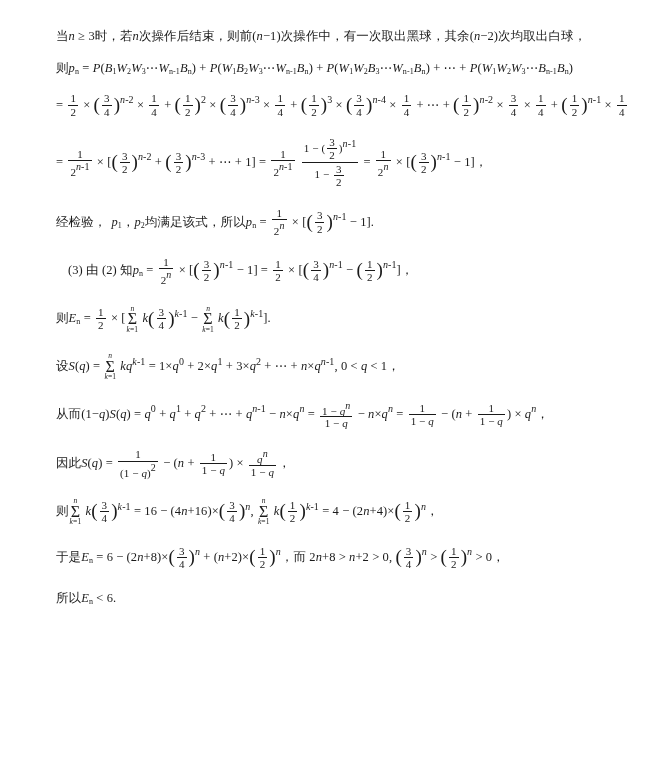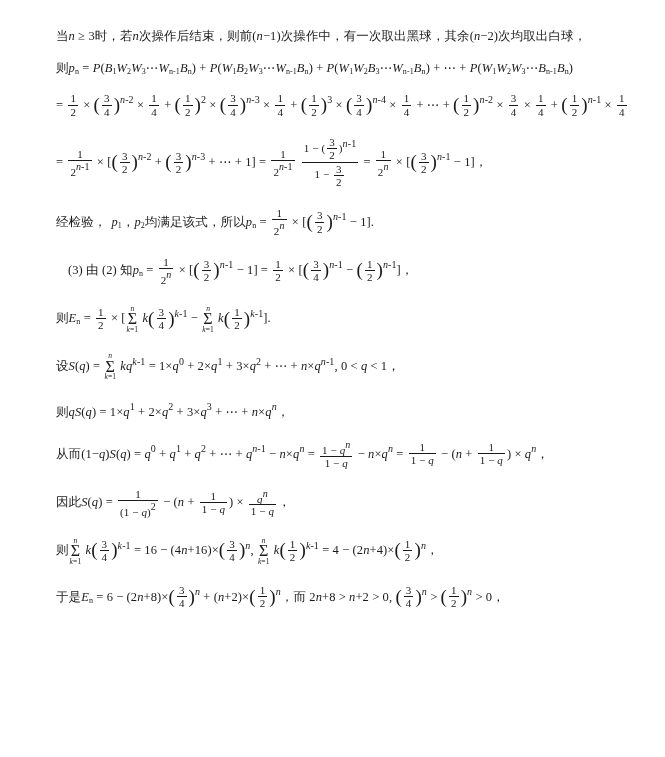--- a/index.html
+++ b/index.html
@@ -123,35 +123,35 @@
     </div>
 
     <div class="line tall">
       则<i>E</i><sub>n</sub> = <span class="frac"><span class="num">1</span><span class="den">2</span></span> × [<span class="sum"><span class="sup-l"><i>n</i></span><span class="sig">Σ</span><span class="sub-l"><i>k</i>=1</span></span> <i>k</i><span class="paren-big">(</span><span class="frac"><span class="num">3</span><span class="den">4</span></span><span class="paren-big">)</span><sup><i>k</i>-1</sup> − <span class="sum"><span class="sup-l"><i>n</i></span><span class="sig">Σ</span><span class="sub-l"><i>k</i>=1</span></span> <i>k</i><span class="paren-big">(</span><span class="frac"><span class="num">1</span><span class="den">2</span></span><span class="paren-big">)</span><sup><i>k</i>-1</sup>].
     </div>
 
     <div class="line tall">
       设<i>S</i>(<i>q</i>) = <span class="sum"><span class="sup-l"><i>n</i></span><span class="sig">Σ</span><span class="sub-l"><i>k</i>=1</span></span> <i>kq</i><sup><i>k</i>-1</sup> = 1×<i>q</i><sup>0</sup> + 2×<i>q</i><sup>1</sup> + 3×<i>q</i><sup>2</sup> + ⋯ + <i>n</i>×<i>q</i><sup><i>n</i>-1</sup>, 0 &lt; <i>q</i> &lt; 1，
     </div>
 
-    <div class="line tall">
-      则<i>qS</i>(<i>q</i>) = 1×<i>q</i><sup>1</sup> + 2×<i>q</i><sup>2</sup> + 3×<i>q</i><sup>3</sup> + ⋯ + <i>n</i>×<i>q</i><sup><i>n</i></sup>，
-    </div>
 
     <div class="line tall">
       从而(1−<i>q</i>)<i>S</i>(<i>q</i>) = <i>q</i><sup>0</sup> + <i>q</i><sup>1</sup> + <i>q</i><sup>2</sup> + ⋯ + <i>q</i><sup><i>n</i>-1</sup> − <i>n</i>×<i>q</i><sup><i>n</i></sup> = <span class="frac"><span class="num">1 − <i>q</i><sup><i>n</i></sup></span><span class="den">1 − <i>q</i></span></span> − <i>n</i>×<i>q</i><sup><i>n</i></sup> = <span class="frac"><span class="num">1</span><span class="den">1 − <i>q</i></span></span> − (<i>n</i> + <span class="frac"><span class="num">1</span><span class="den">1 − <i>q</i></span></span>) × <i>q</i><sup><i>n</i></sup>，
     </div>
 
     <div class="line tall">
       因此<i>S</i>(<i>q</i>) = <span class="frac"><span class="num">1</span><span class="den">(1 − <i>q</i>)<sup>2</sup></span></span> − (<i>n</i> + <span class="frac"><span class="num">1</span><span class="den">1 − <i>q</i></span></span>) × <span class="frac"><span class="num"><i>q</i><sup><i>n</i></sup></span><span class="den">1 − <i>q</i></span></span>，
     </div>
 
     <div class="line tall">
       则<span class="sum"><span class="sup-l"><i>n</i></span><span class="sig">Σ</span><span class="sub-l"><i>k</i>=1</span></span> <i>k</i><span class="paren-big">(</span><span class="frac"><span class="num">3</span><span class="den">4</span></span><span class="paren-big">)</span><sup><i>k</i>-1</sup> = 16 − (4<i>n</i>+16)×<span class="paren-big">(</span><span class="frac"><span class="num">3</span><span class="den">4</span></span><span class="paren-big">)</span><sup><i>n</i></sup>, <span class="sum"><span class="sup-l"><i>n</i></span><span class="sig">Σ</span><span class="sub-l"><i>k</i>=1</span></span> <i>k</i><span class="paren-big">(</span><span class="frac"><span class="num">1</span><span class="den">2</span></span><span class="paren-big">)</span><sup><i>k</i>-1</sup> = 4 − (2<i>n</i>+4)×<span class="paren-big">(</span><span class="frac"><span class="num">1</span><span class="den">2</span></span><span class="paren-big">)</span><sup><i>n</i></sup>，
     </div>
 
     <div class="line tall">
       于是<i>E</i><sub>n</sub> = 6 − (2<i>n</i>+8)×<span class="paren-big">(</span><span class="frac"><span class="num">3</span><span class="den">4</span></span><span class="paren-big">)</span><sup><i>n</i></sup> + (<i>n</i>+2)×<span class="paren-big">(</span><span class="frac"><span class="num">1</span><span class="den">2</span></span><span class="paren-big">)</span><sup><i>n</i></sup>，而 2<i>n</i>+8 &gt; <i>n</i>+2 &gt; 0, <span class="paren-big">(</span><span class="frac"><span class="num">3</span><span class="den">4</span></span><span class="paren-big">)</span><sup><i>n</i></sup> &gt; <span class="paren-big">(</span><span class="frac"><span class="num">1</span><span class="den">2</span></span><span class="paren-big">)</span><sup><i>n</i></sup> &gt; 0，
     </div>
 
+    <div class="line">
+      所以<i>E</i><sub>n</sub> &lt; 6.
+    </div>
 
   </div>
 </div>
 
 </body></html>

